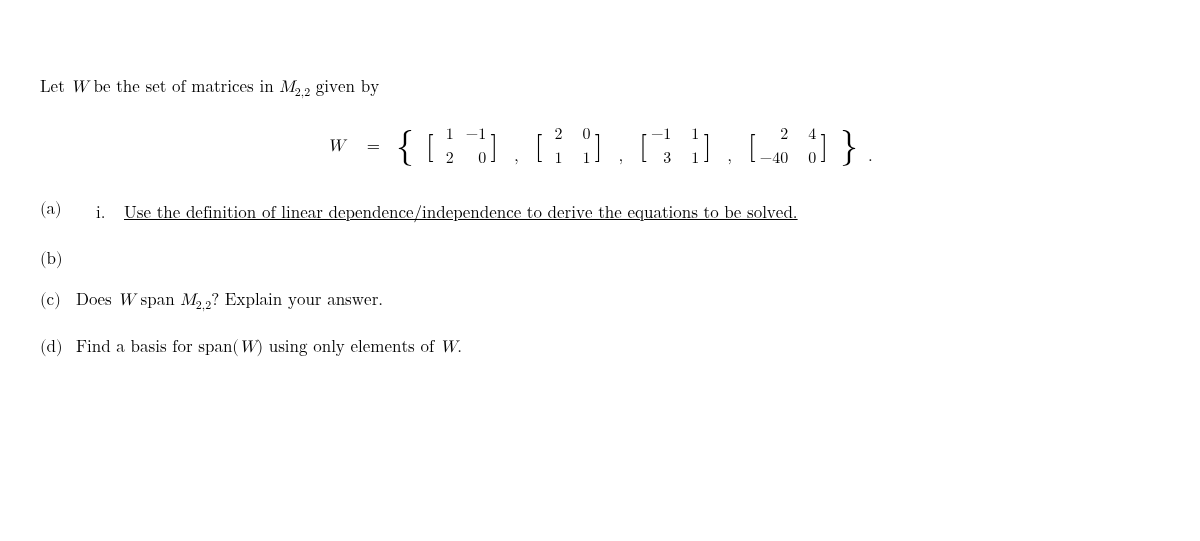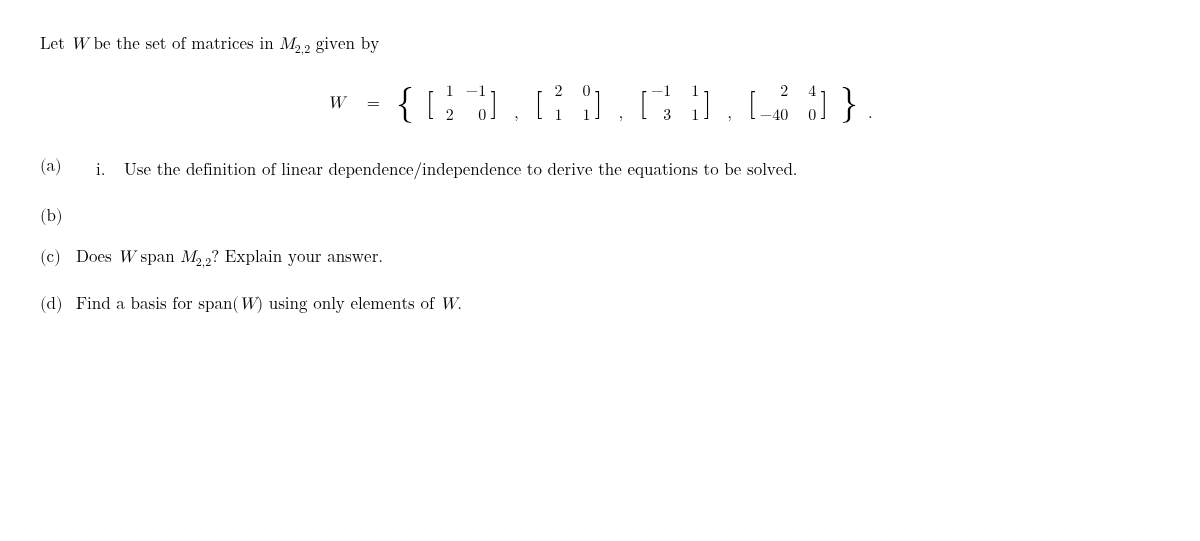--- a/index.html
+++ b/index.html
@@ -19,20 +19,21 @@
       padding: 30px 40px 30px 40px;
     }
 
     .content {
       max-width: 1120px;
     }
 
     .intro-line {
       margin-bottom: 18px;
       font-size: 17px;
+      margin-top: 43px;
     }
 
     .matrix-display {
       display: flex;
       justify-content: center;
       align-items: center;
       margin-bottom: 24px;
       font-size: 17px;
     }
 
@@ -139,20 +140,21 @@
       margin-bottom: 4px;
     }
 
     .sub-label {
       min-width: 28px;
       flex-shrink: 0;
     }
 
     .sub-content {
       flex: 1;
+      text-decoration: underline;
     }
 
     .math-inline {
       font-style: italic;
     }
 
     .subscript {
       font-size: 12px;
       vertical-align: sub;
     }

